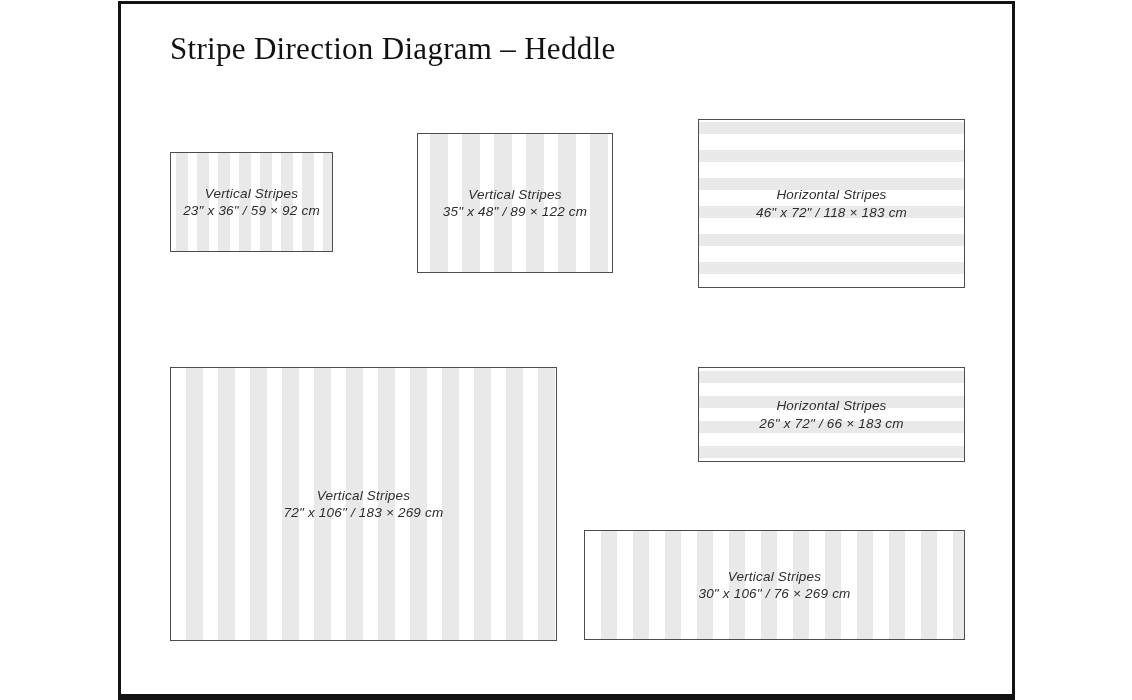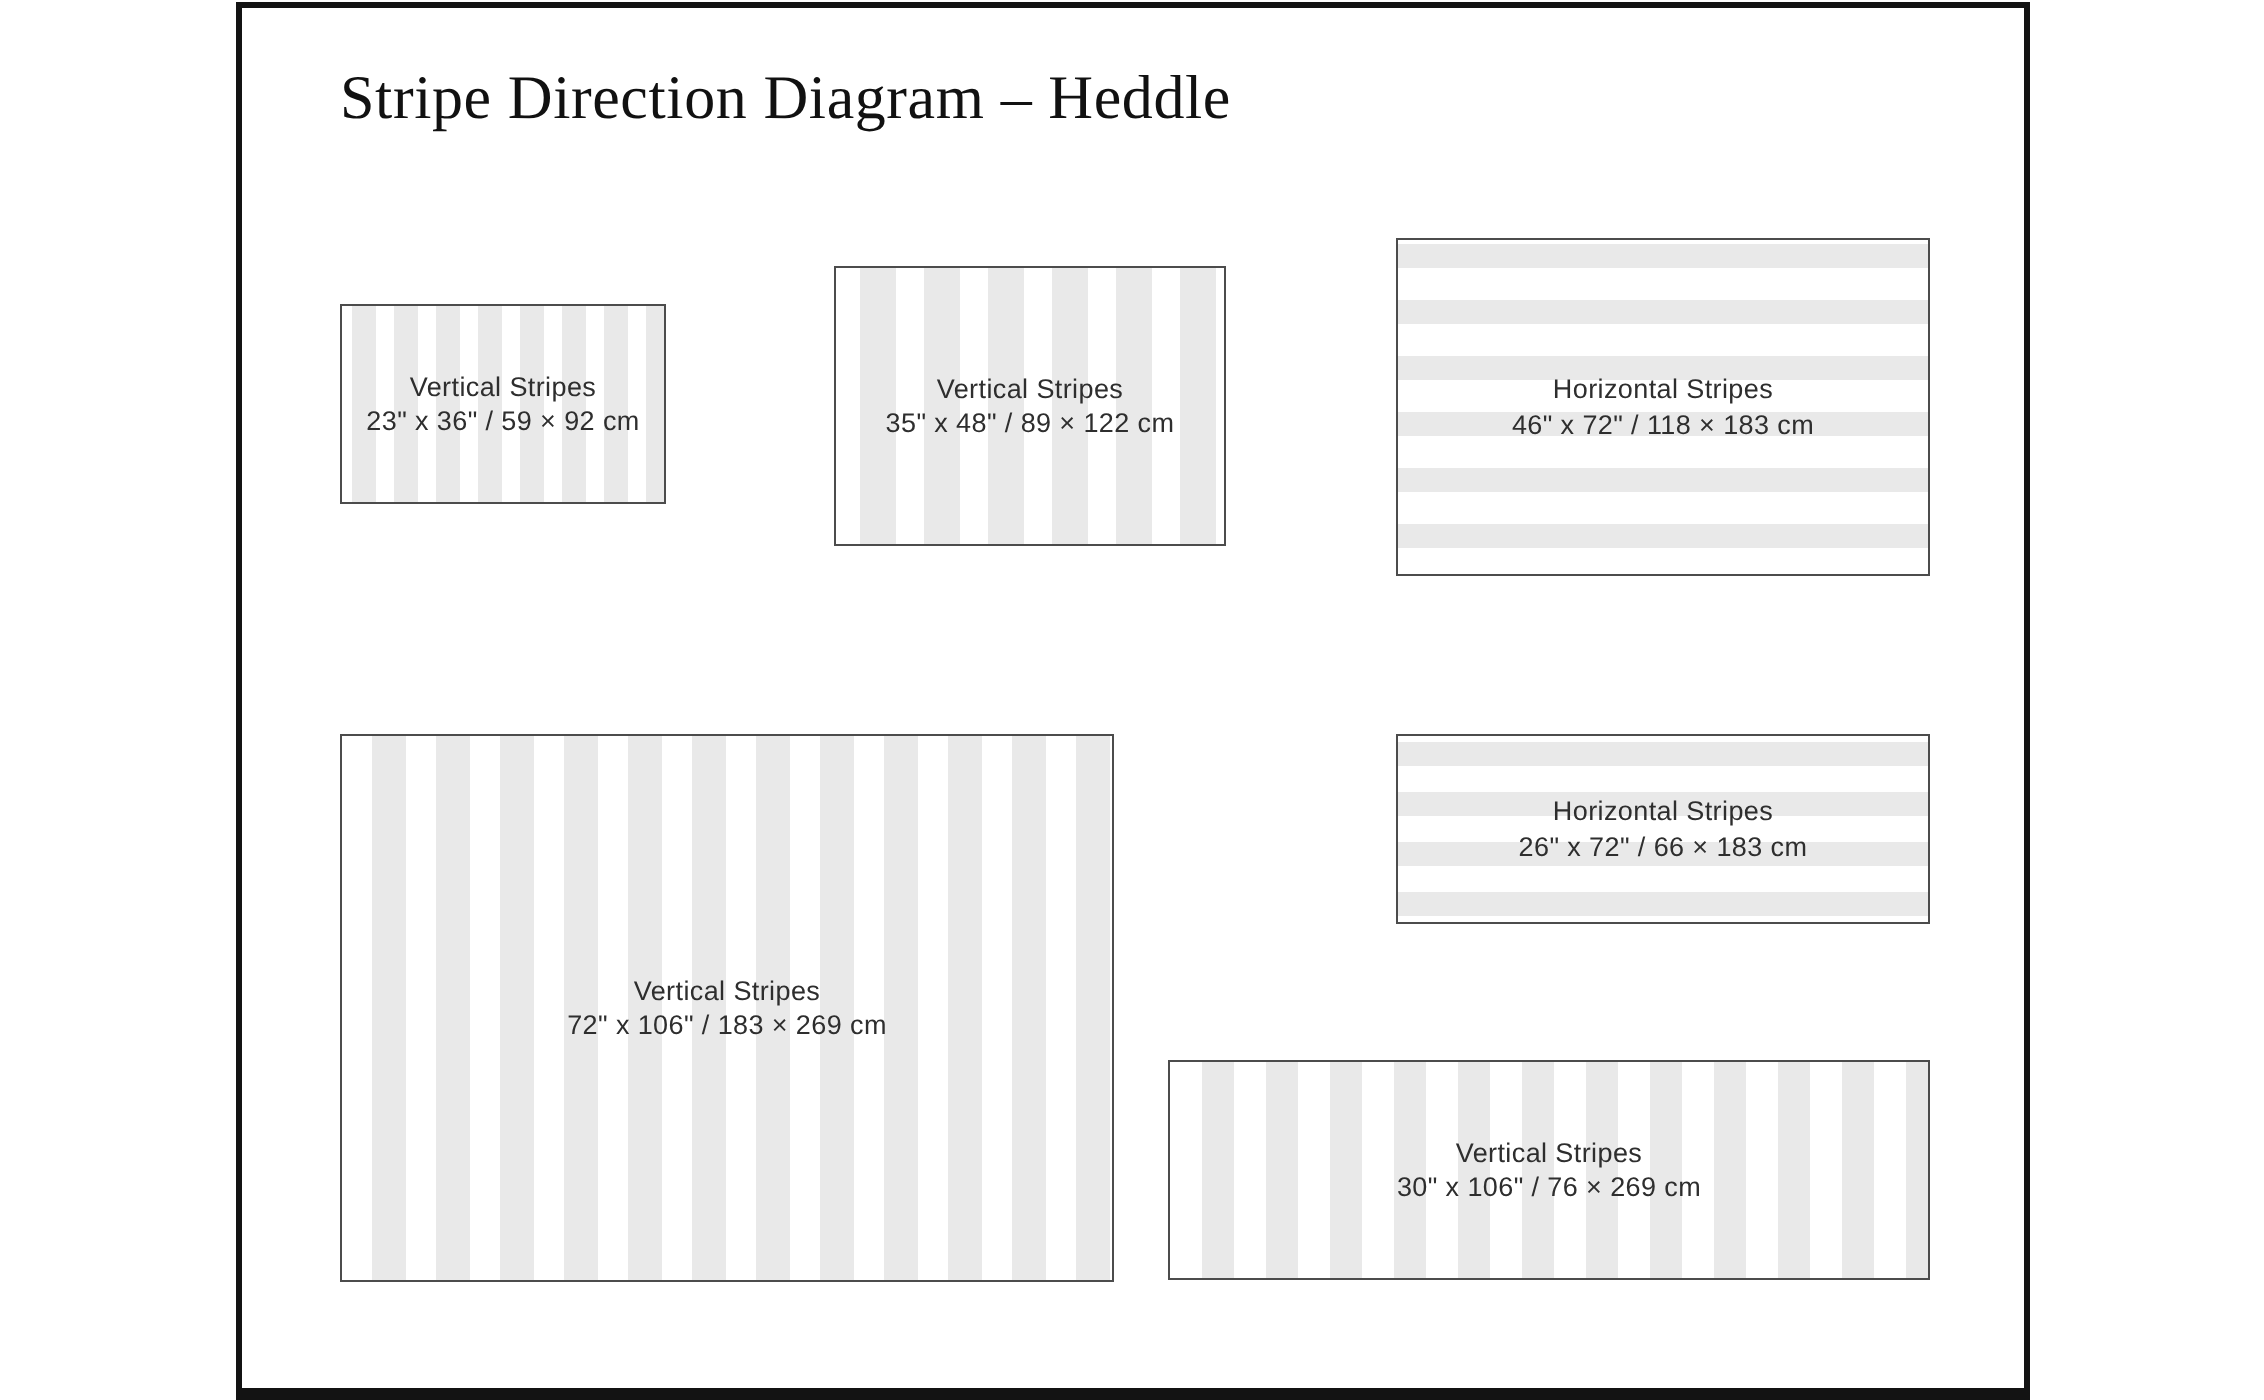--- a/index.html
+++ b/index.html
@@ -62,20 +62,21 @@
     background-size: 100% var(--period);
     background-position: 0 var(--offset);
   }
   .rug-label {
     text-align: center;
     color: var(--text);
     font-size: 13.5px;
     line-height: 17.5px;
     letter-spacing: 0.2px;
     white-space: nowrap;
+    font-style: italic;
   }
   
   .r1 { left: 170px; top: 152px; width: 163px; height: 100px; --period: 21px; --band: 12px; --offset: 5px; }
   .r2 { left: 417px; top: 133px; width: 196px; height: 140px; --period: 32px; --band: 18px; --offset: 12px; }
   .r3 { left: 698px; top: 119px; width: 267px; height: 169px; --period: 28px; --band: 12px; --offset: 2px; }
   .r4 { left: 698px; top: 367px; width: 267px; height: 95px;  --period: 25px; --band: 12px; --offset: 3px; }
   .r5 { left: 170px; top: 367px; width: 387px; height: 274px; --period: 32px; --band: 17px; --offset: 15px; }
   .r6 { left: 584px; top: 530px; width: 381px; height: 110px; --period: 32px; --band: 16px; --offset: 16px; }
 </style>
 </head>

